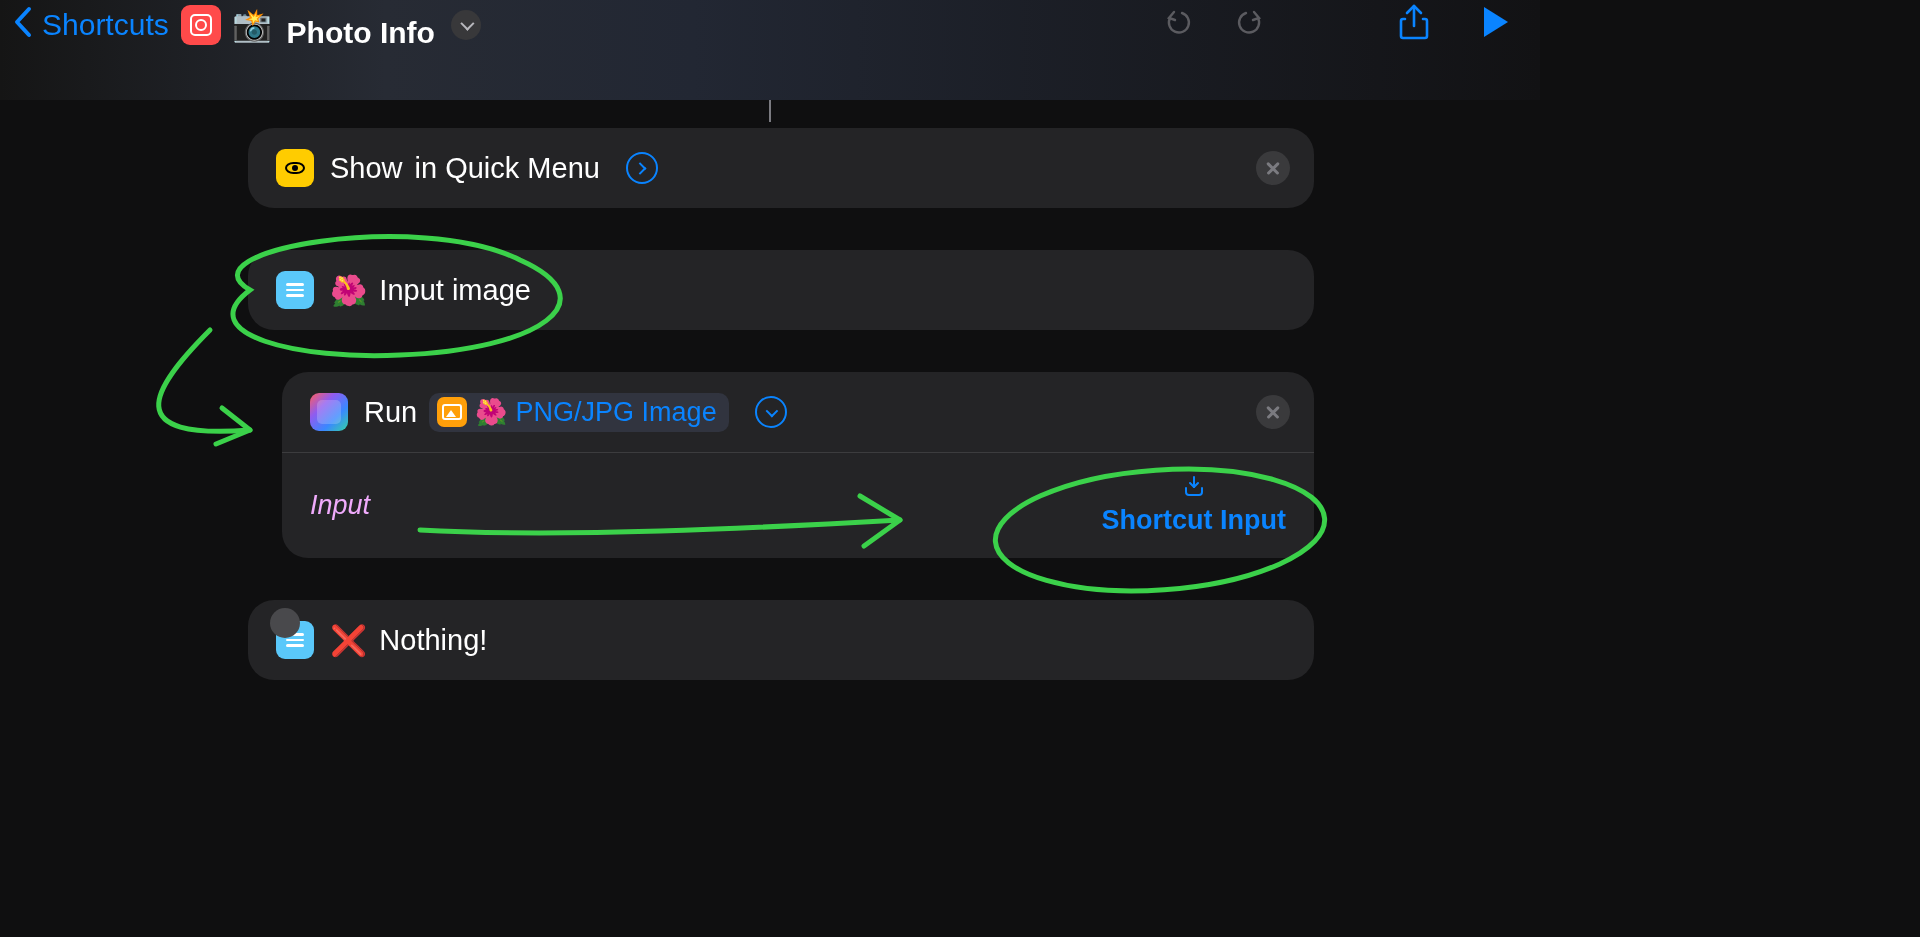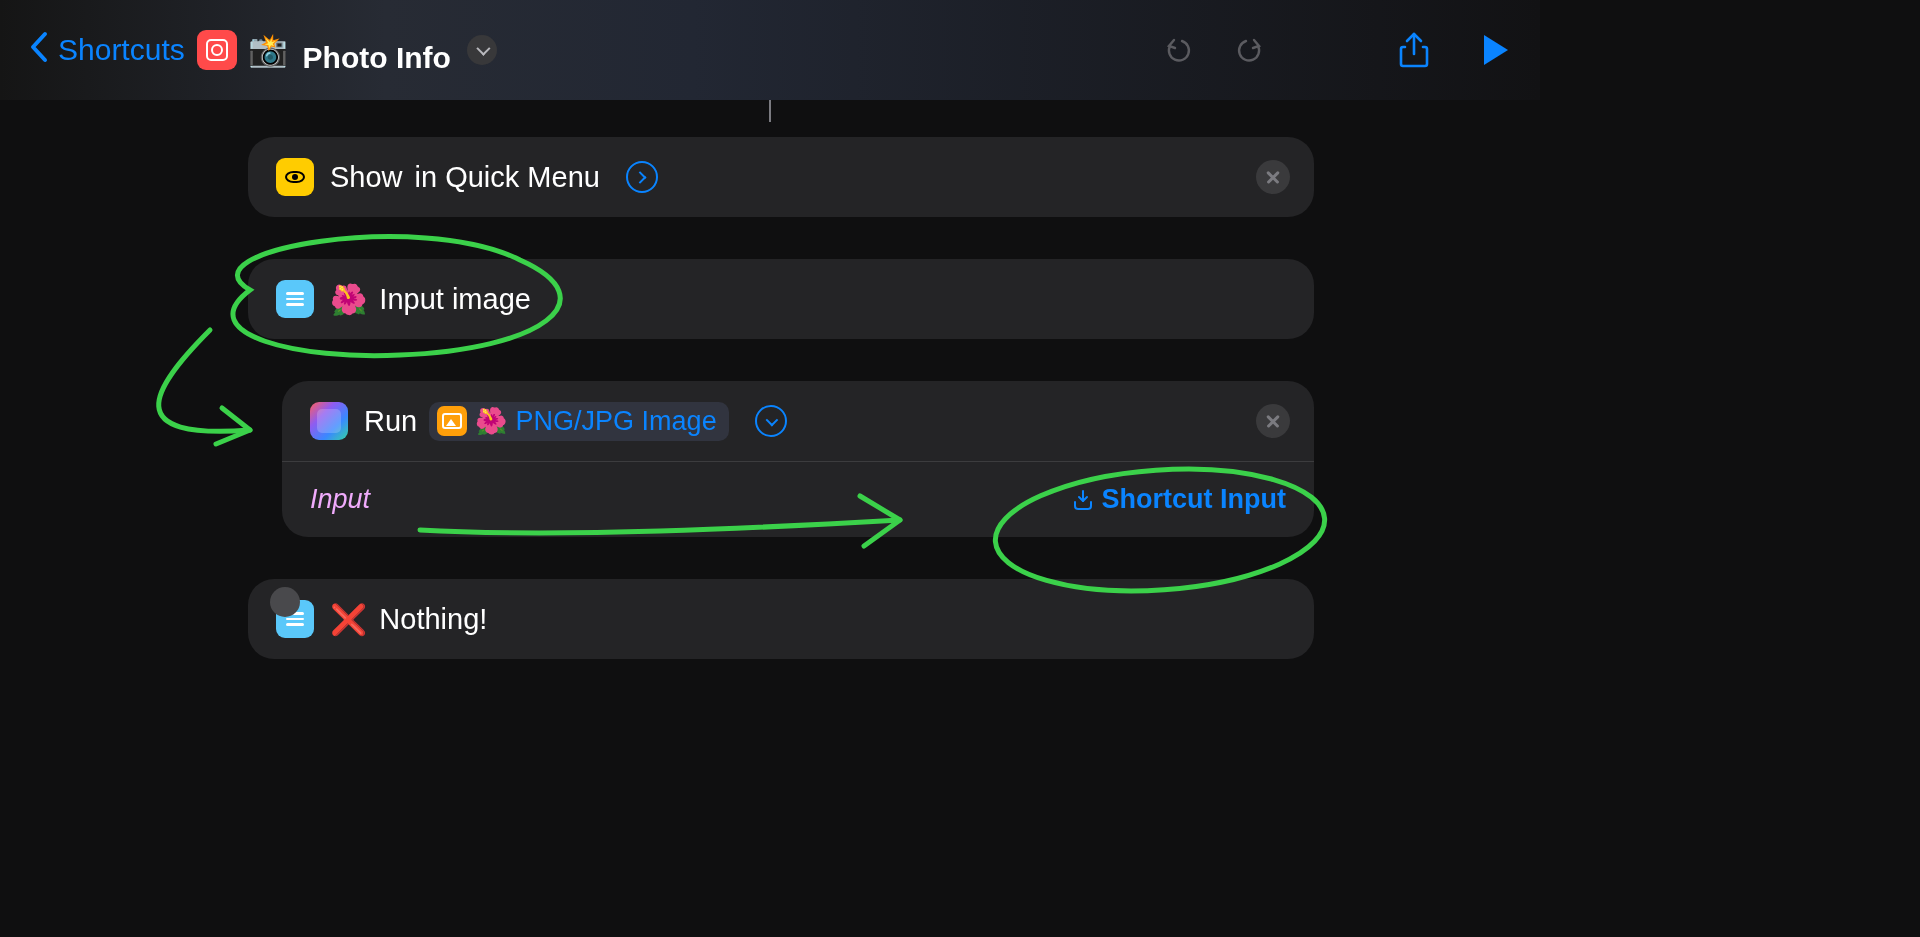--- a/index.html
+++ b/index.html
@@ -9,22 +9,22 @@
     background: #0f0f10;
     font-family: -apple-system, "SF Pro Display", "Segoe UI", Helvetica, Arial, sans-serif;
     color: #ffffff;
     overflow: hidden;
   }
 
   
   .toolbar {
     height: 100px;
     display: flex;
-    align-items: center;
-    padding: 0 18px 0 24px;
+    align-items: flex-start;
+    padding: 0 18px 0 8px;
     background: linear-gradient(to right, #151515 0%, #272b34 25%, #222733 45%, #121214 100%);
     position: relative;
   }
   .toolbar-left {
     display: flex;
     align-items: center;
     gap: 6px;
   }
   .back-chevron {
     color: #0a84ff;
@@ -94,21 +94,21 @@
   .play-triangle {
     width:0;height:0;
     border-left:24px solid #0a84ff;
     border-top:15px solid transparent;
     border-bottom:15px solid transparent;
   }
 
   
   .editor {
     position: relative;
-    padding: 15px 0 10px 0;
+    padding: 6px 0 10px 0;
     overflow: hidden;
   }
   .connector {
     position:absolute;
     left: 50%;
     top: -4px;
     width: 2px;
     height: 26px;
     background:#7a7a80;
     transform:translateX(-1px);
@@ -201,21 +201,21 @@
   }
 
   .divider{height:1px;background:#3c3c3e;margin:0 0 0 0;}
 
   .param-row{
     display:flex;align-items:center;justify-content:space-between;
     padding:22px 28px;font-size:27px;
   }
   .param-label{color:#f0abfc;font-style:italic;}
   .param-val{
-    display:inline-flex;align-items:center;gap:8px;color:#0a84ff;font-weight:600;font-size:27px;
+    display:inline-flex;align-items:center;gap:8px;color:#0a84ff;font-weight:600;font-size:27px;flex-direction:column;
   }
   .input-glyph{
     width:22px;height:22px;position:relative;
   }
   .input-glyph svg{display:block;}
 
   .emoji{font-size:30px;}
 
   
   .annot{

